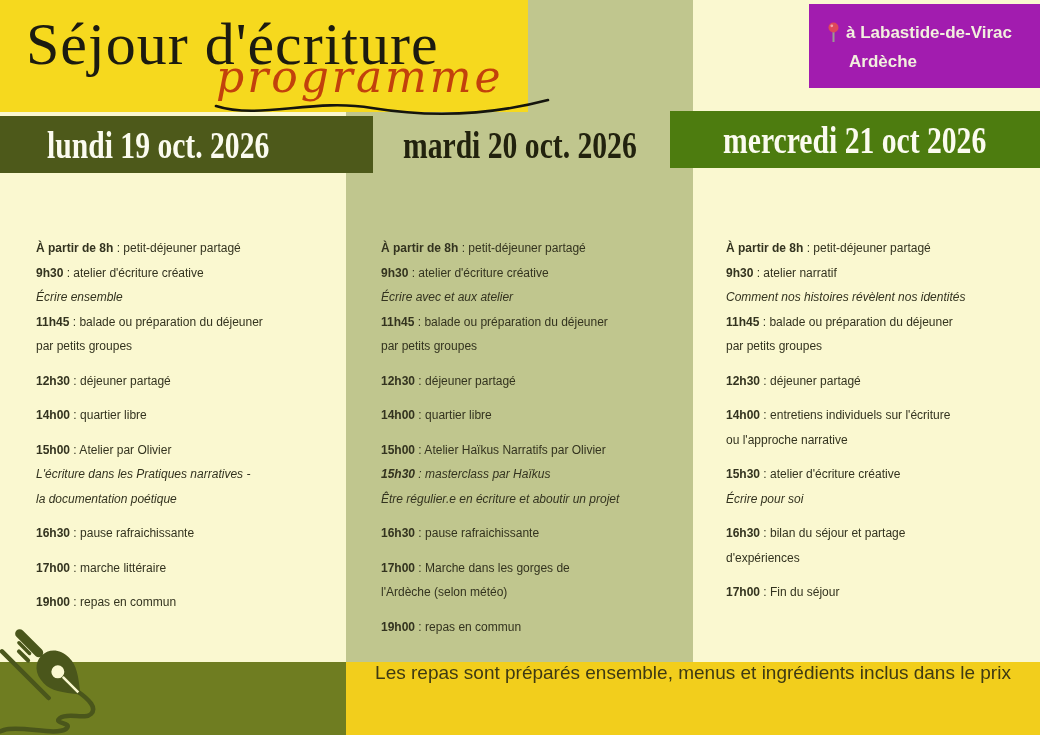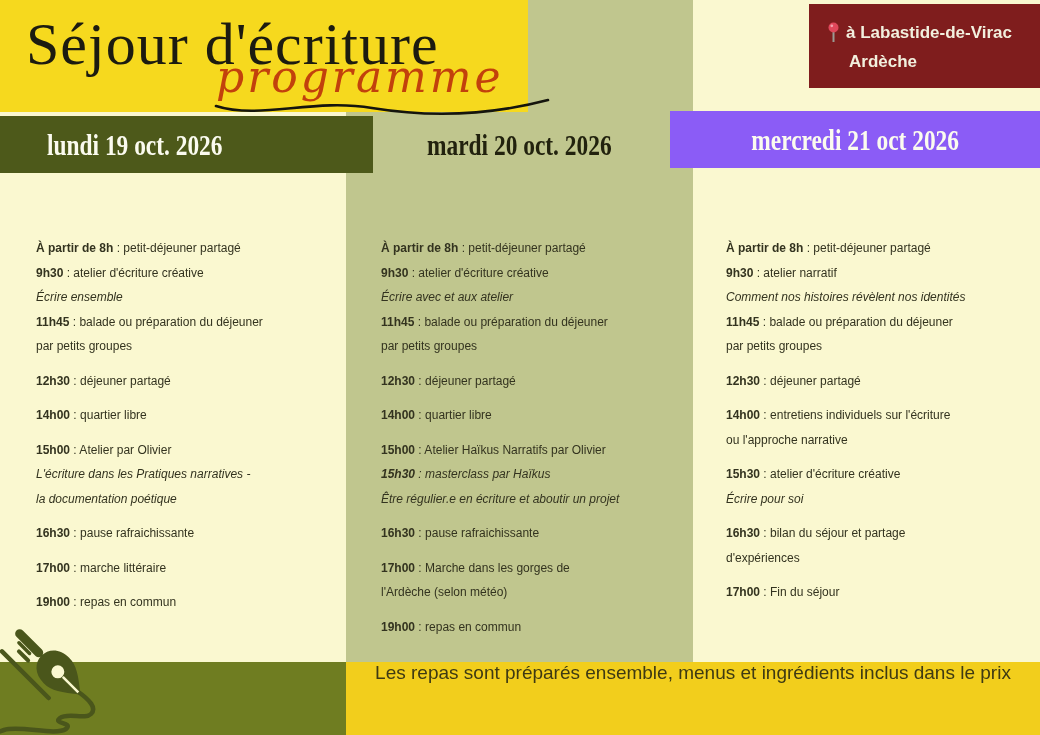--- a/index.html
+++ b/index.html
@@ -22,32 +22,32 @@
   .title-script{
     position:absolute; left:216px; top:52px; width:340px;
     font-family:"DejaVu Serif", serif; font-style:italic; font-weight:400;
     font-size:44px; line-height:50px; color:#c2410c; letter-spacing:3px; white-space:nowrap;
   }
   .flourish{position:absolute; left:212px; top:94px; width:340px; height:30px;}
 
   
   .location-box{
     position:absolute; left:809px; top:4px; width:231px; height:84px;
-    background:#7f1d1d; color:#F2F0DE; font-weight:bold; font-size:17px;
+    background:#a21caf; color:#F2F0DE; font-weight:bold; font-size:17px;
     box-sizing:border-box; padding:14px 0 0 18px; line-height:29px;
   }
   .loc-line1{display:flex; align-items:center; gap:6px; white-space:nowrap;}
   .loc-line2{margin-left:22px;}
 
   
   .band{position:absolute; height:57px; display:flex; align-items:center;
-        font-family:"Liberation Serif", serif; font-weight:bold; font-size:30px; white-space:nowrap;}
+        font-family:"Liberation Serif", serif; font-weight:bold; font-size:38px; white-space:nowrap;}
   .band-monday{left:0; top:116px; width:373px; background:#4D591A; color:#FBFBEF; padding-left:47px; box-sizing:border-box;}
   .band-tuesday{left:346px; top:116px; width:347px; color:#22220E; justify-content:center;}
-  .band-wednesday{left:670px; top:111px; width:370px; background:#8b5cf6; color:#FBFBEF; justify-content:center;}
+  .band-wednesday{left:670px; top:111px; width:370px; background:#4d7c0f; color:#FBFBEF; justify-content:center;}
   .condensed{display:inline-block; transform:scaleX(0.78); transform-origin:center center;}
   .band-monday .condensed{transform-origin:left center;}
 
   
   .col{position:absolute; top:212px; font-size:12px; line-height:24.5px;margin-top:24px;}
   .col-1{left:36px;  width:320px;}
   .col-2{left:381px; width:330px;}
   .col-3{left:726px; width:330px;}
   .col p{margin:0; white-space:pre-line;}
   .col p.gap{margin-top:10px;}

